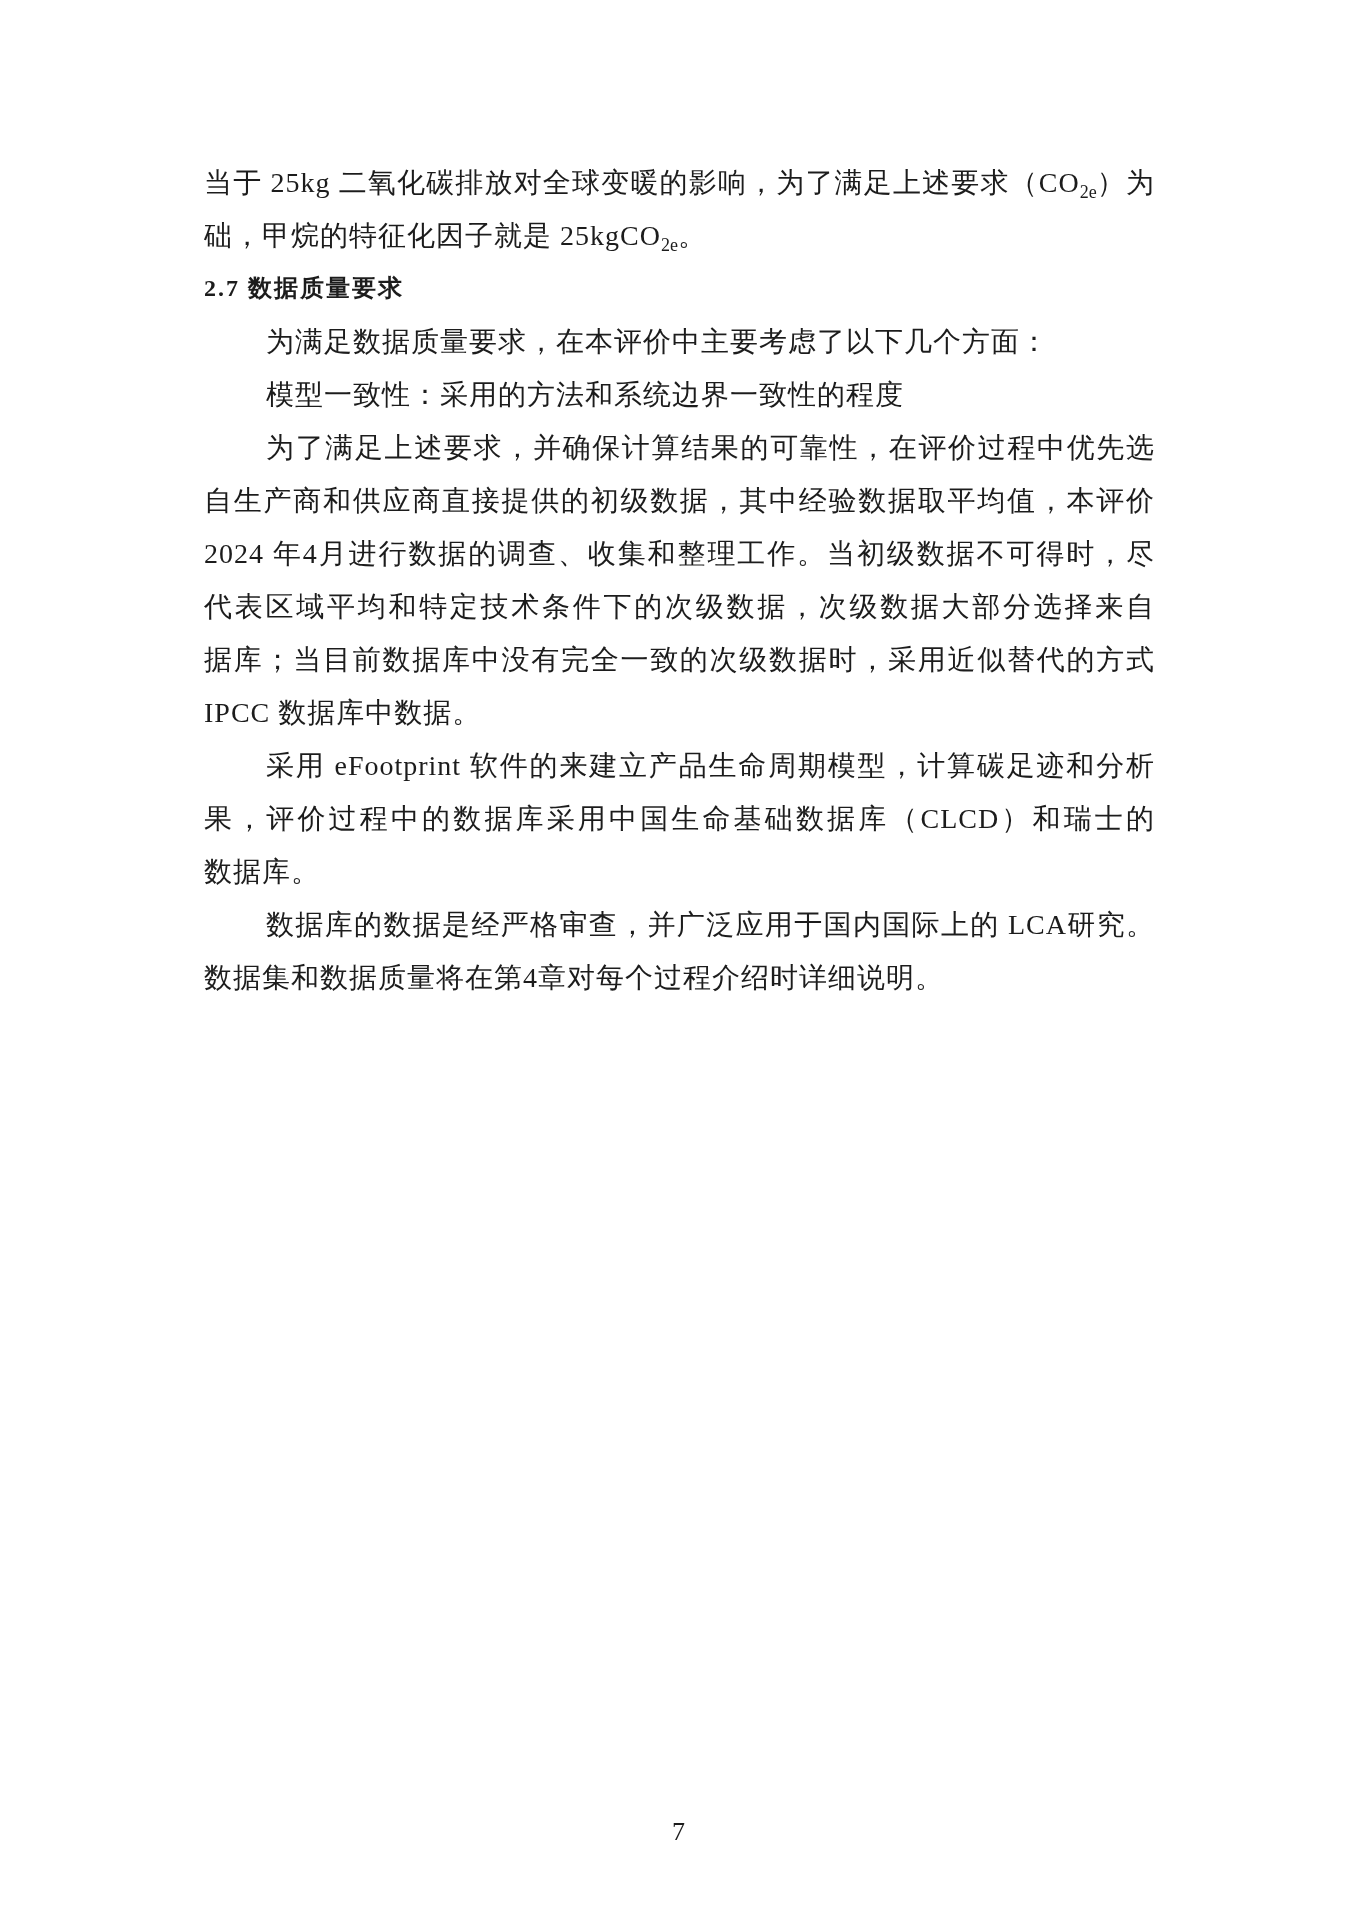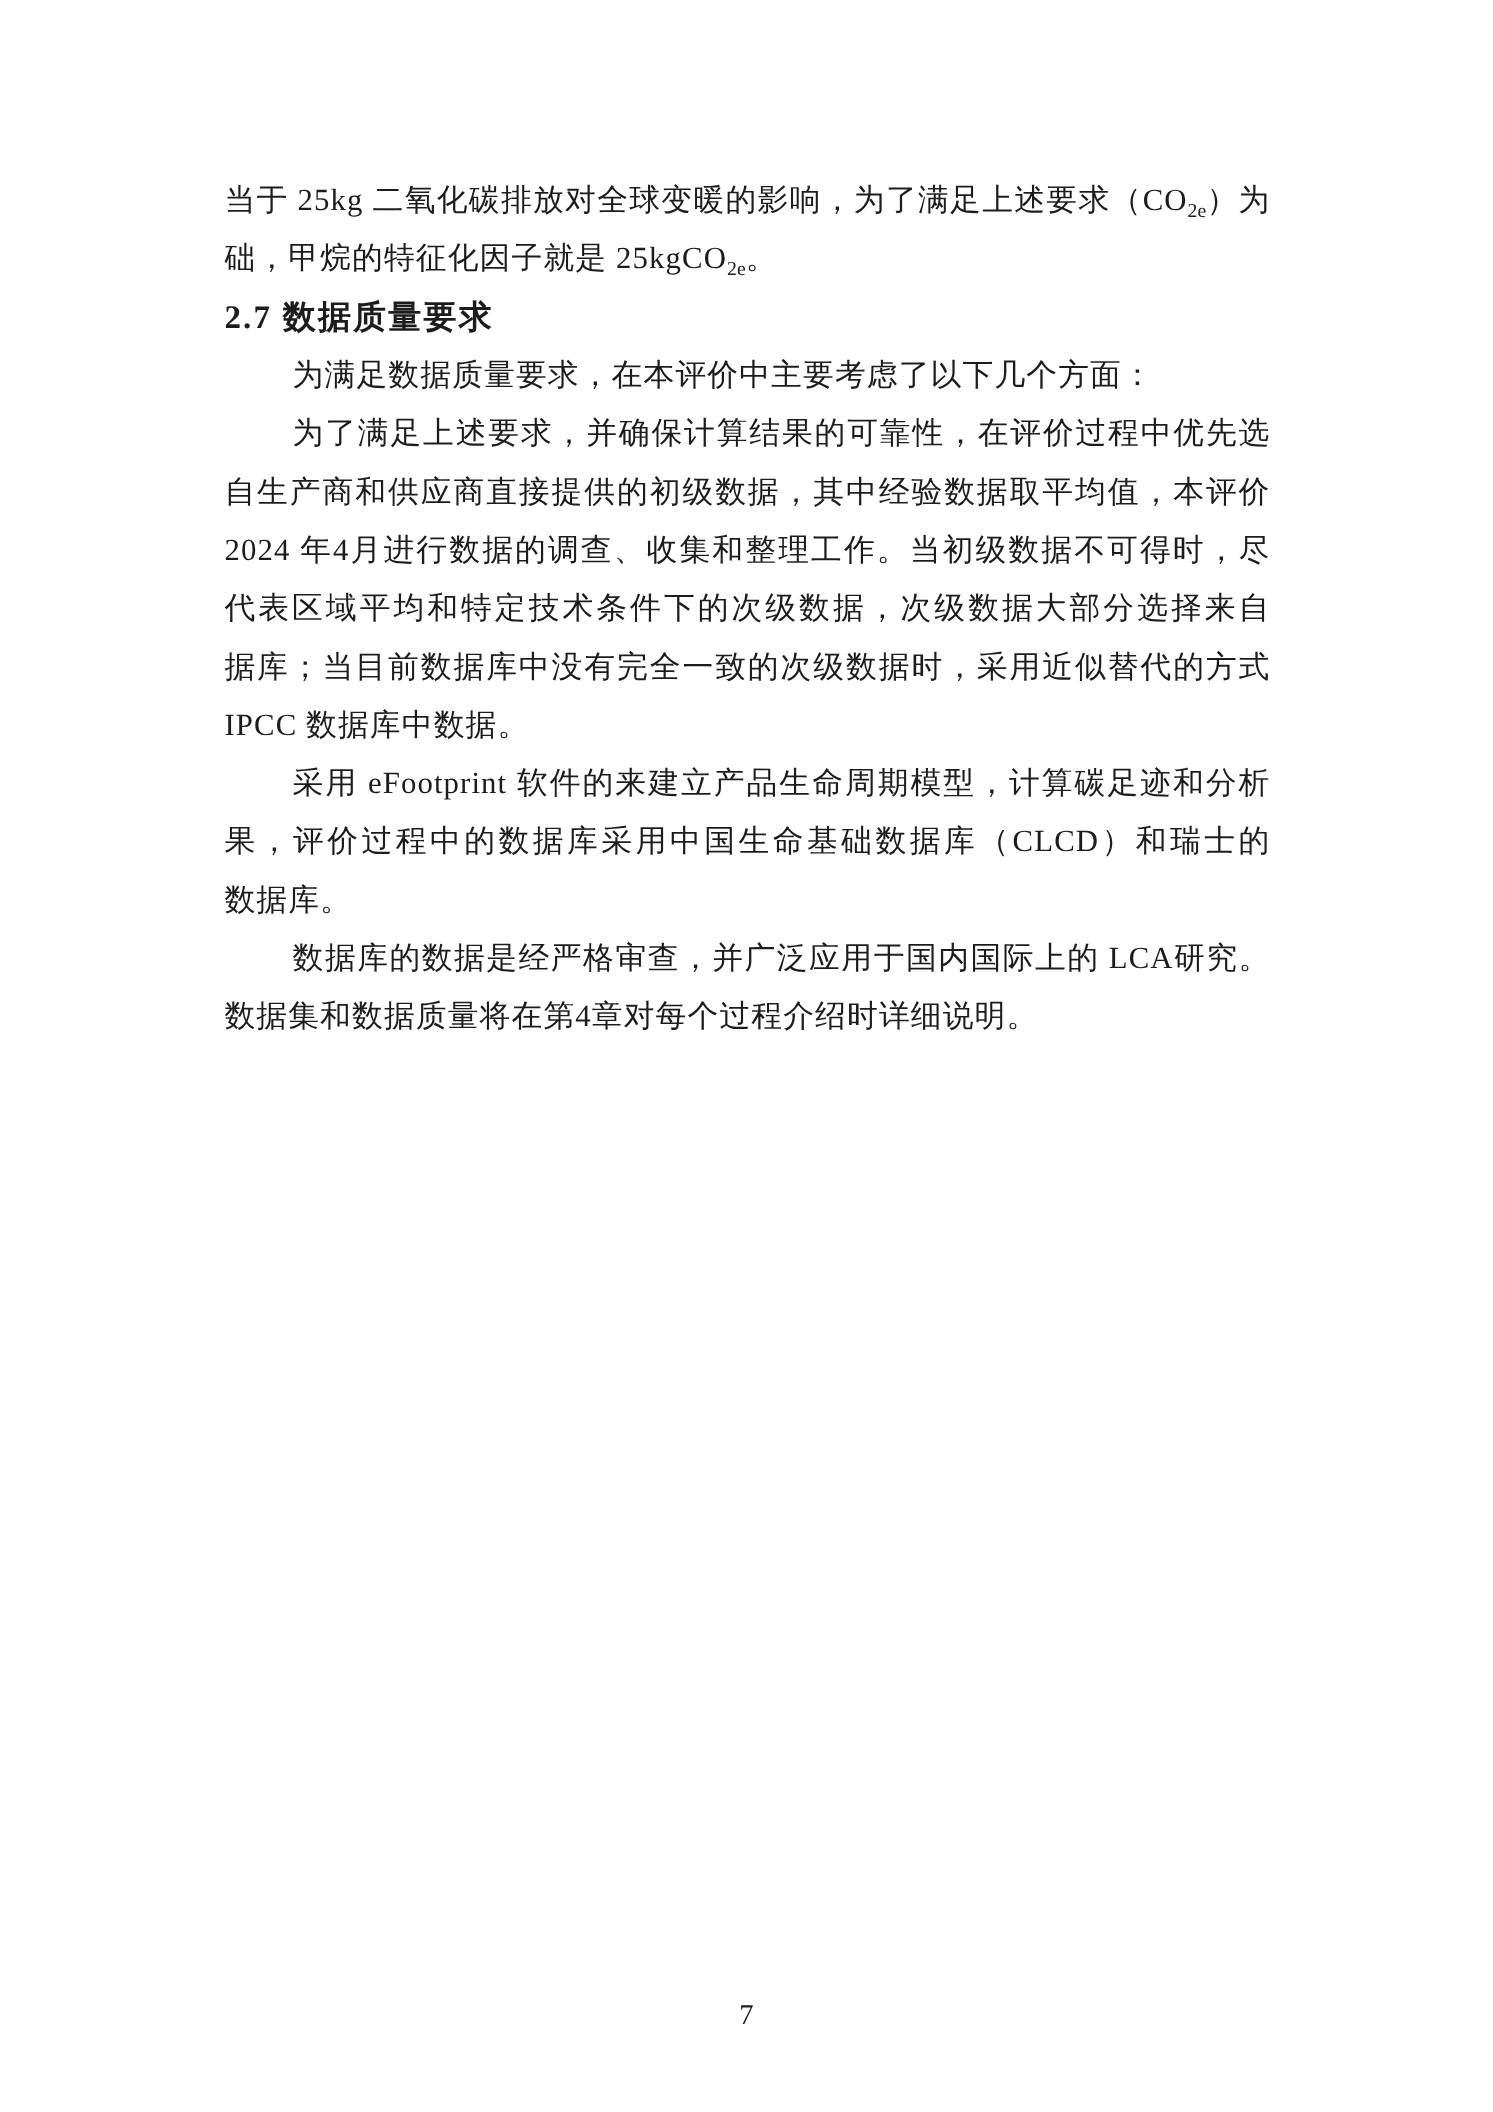--- a/index.html
+++ b/index.html
@@ -27,21 +27,21 @@
     text-align-last: left;
     overflow: hidden;
   }
   .line.stretch {
     text-align-last: justify;
     text-justify: inter-character;
   }
   .line.indent { text-indent: 62px; }
   .line.heading {
     font-weight: 700;
-    font-size: 30px;
+    font-size: 24px;
     letter-spacing: 2px;
   }
   .sb {
     font-size: 18px;
     line-height: 0;
     vertical-align: -6px;
     letter-spacing: 0;
   }
   .page-number {
     position: absolute;
@@ -62,20 +62,21 @@
 
   <div class="text-block">
 
     <div class="line stretch"><span>当于 25kg 二氧化碳排放对全球变暖的影响，为了满足上述要求（CO</span><span class="sb">2e</span><span>）为基</span></div>
     <div class="line"><span>础，甲烷的特征化因子就是 25kgCO</span><span class="sb">2e</span><span>。</span></div>
 
     <div class="line heading">2.7 数据质量要求</div>
 
     <div class="line indent">为满足数据质量要求，在本评价中主要考虑了以下几个方面：</div>
 
+    <div class="line indent">模型一致性：采用的方法和系统边界一致性的程度</div>
 
     <div class="line indent stretch">为了满足上述要求，并确保计算结果的可靠性，在评价过程中优先选择来</div>
     <div class="line stretch">自生产商和供应商直接提供的初级数据，其中经验数据取平均值，本评价在</div>
     <div class="line stretch">2024 年4月进行数据的调查、收集和整理工作。当初级数据不可得时，尽量选择</div>
     <div class="line stretch">代表区域平均和特定技术条件下的次级数据，次级数据大部分选择来自 IPCC 数</div>
     <div class="line stretch">据库；当目前数据库中没有完全一致的次级数据时，采用近似替代的方式选择</div>
     <div class="line">IPCC 数据库中数据。</div>
 
     <div class="line indent stretch">采用 eFootprint 软件的来建立产品生命周期模型，计算碳足迹和分析计算结</div>
     <div class="line stretch">果，评价过程中的数据库采用中国生命基础数据库（CLCD）和瑞士的 Ecoinvent</div>

